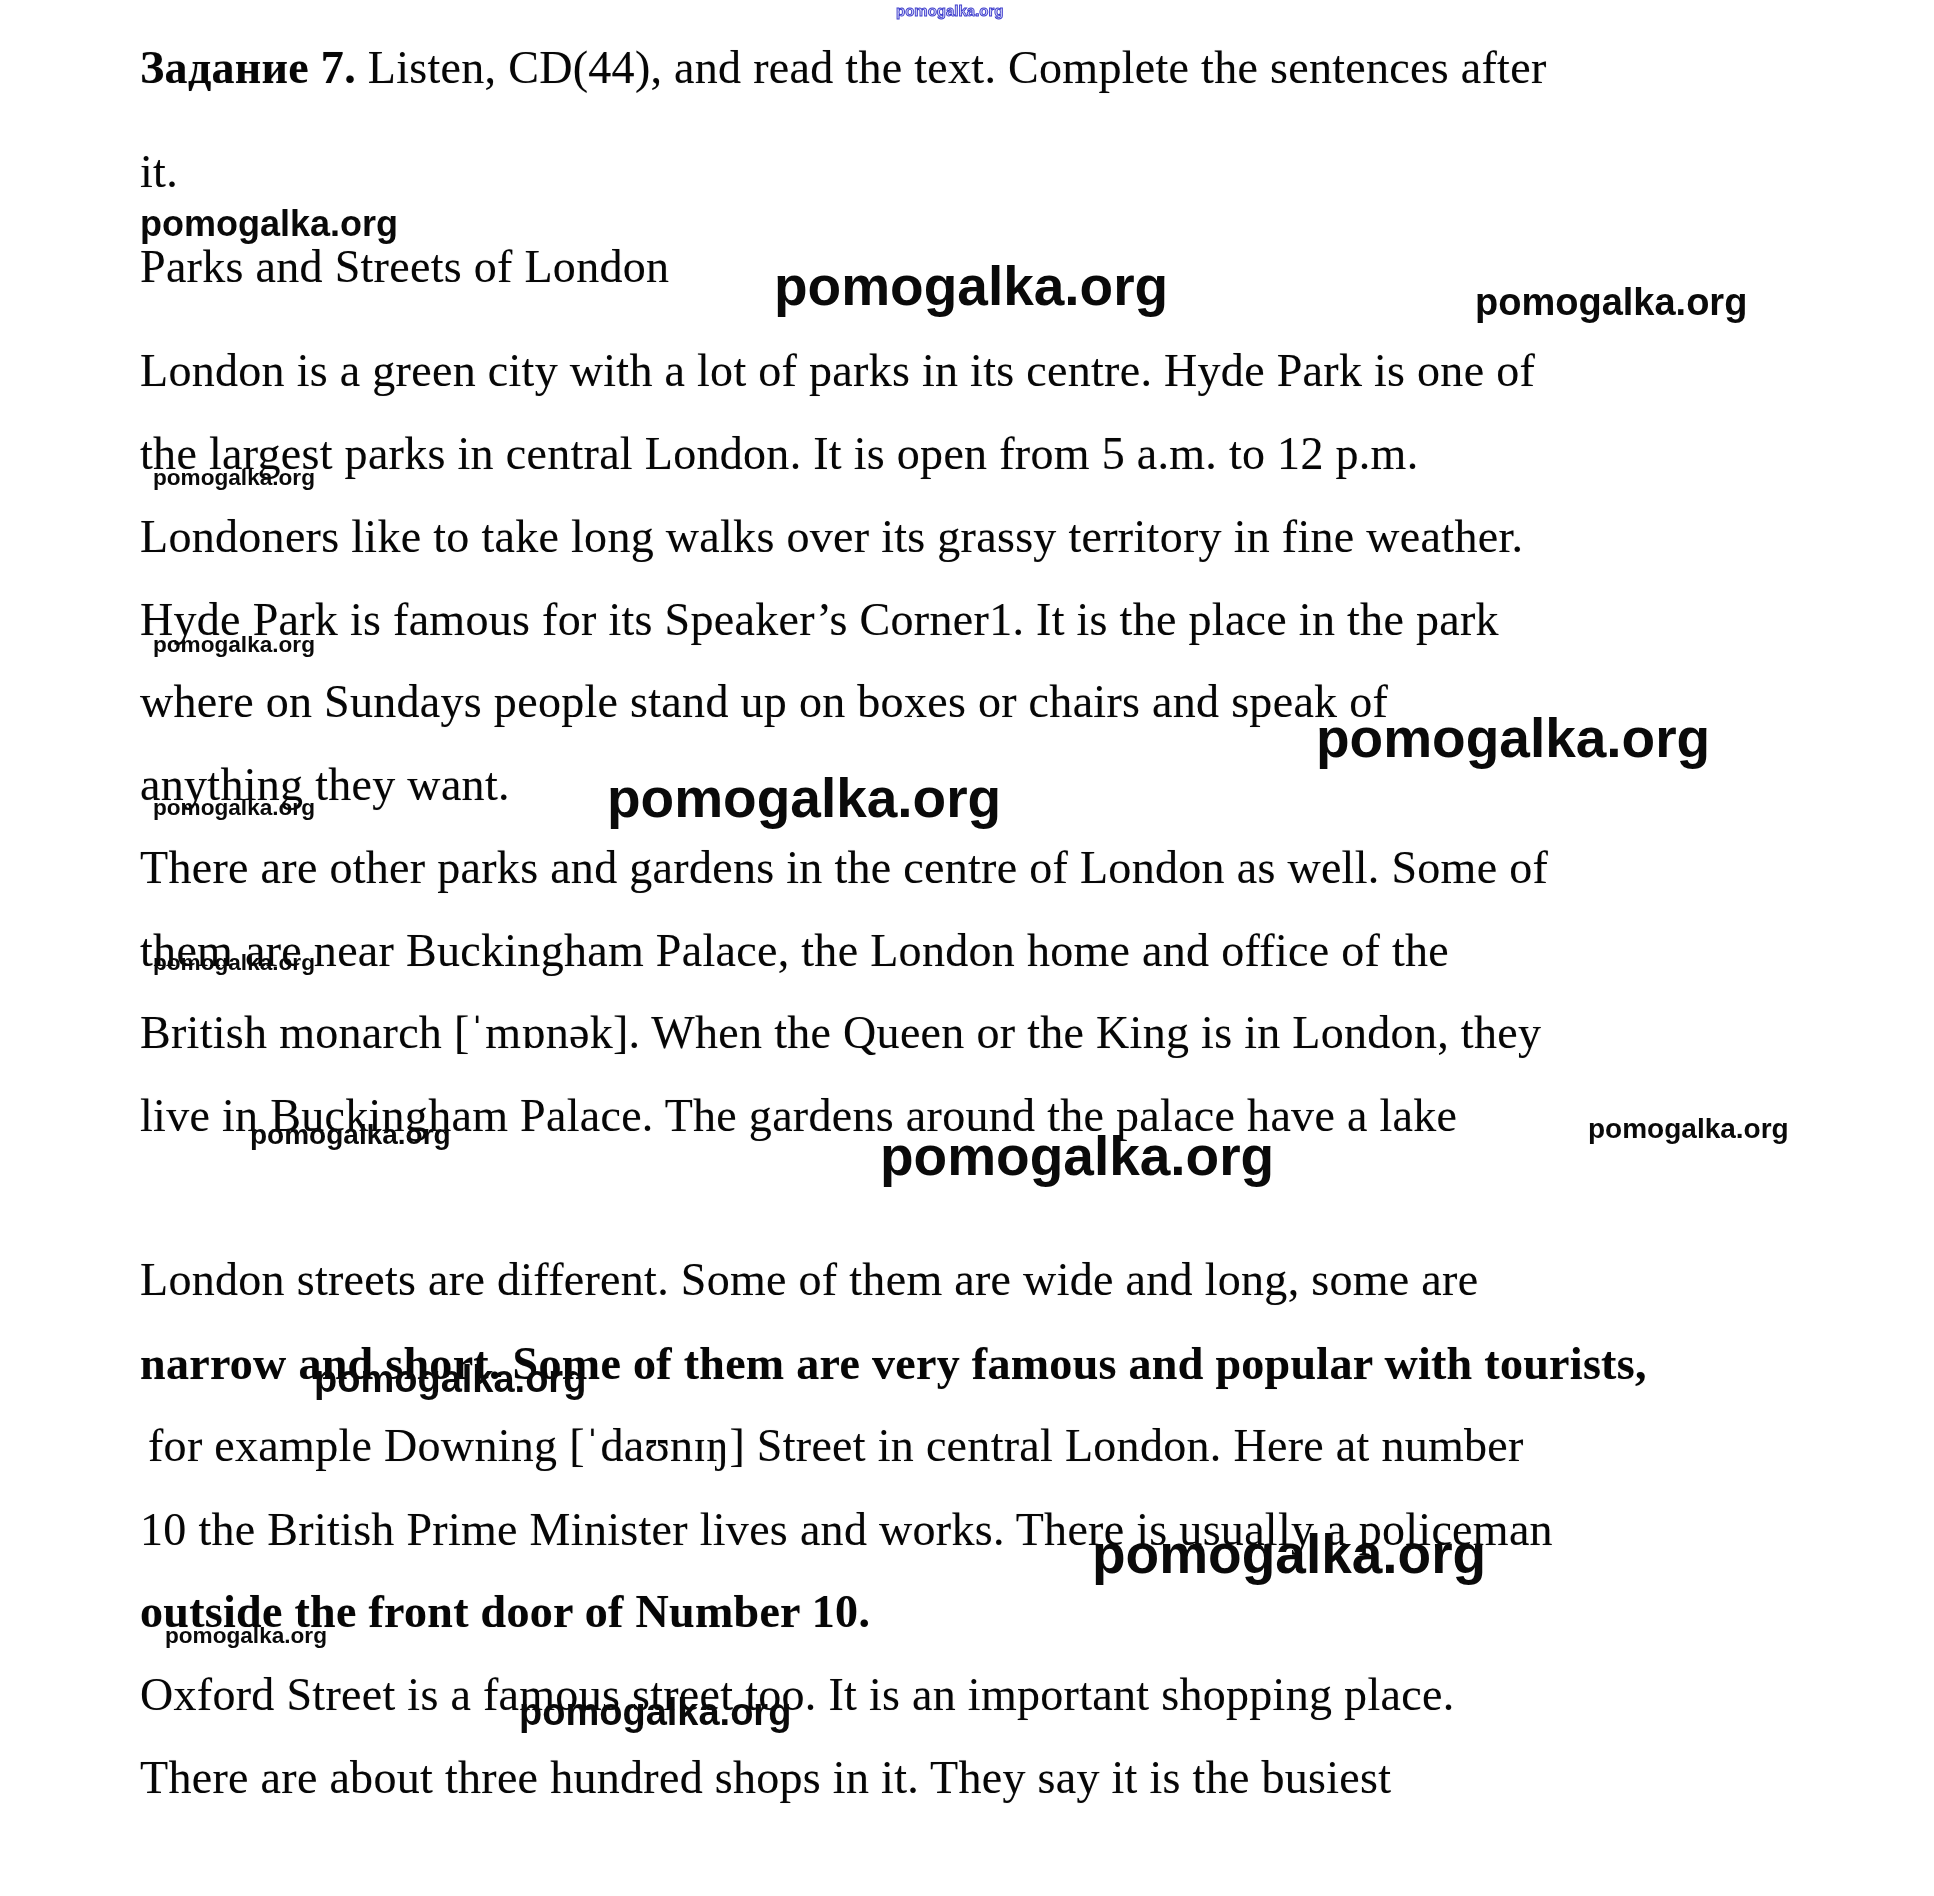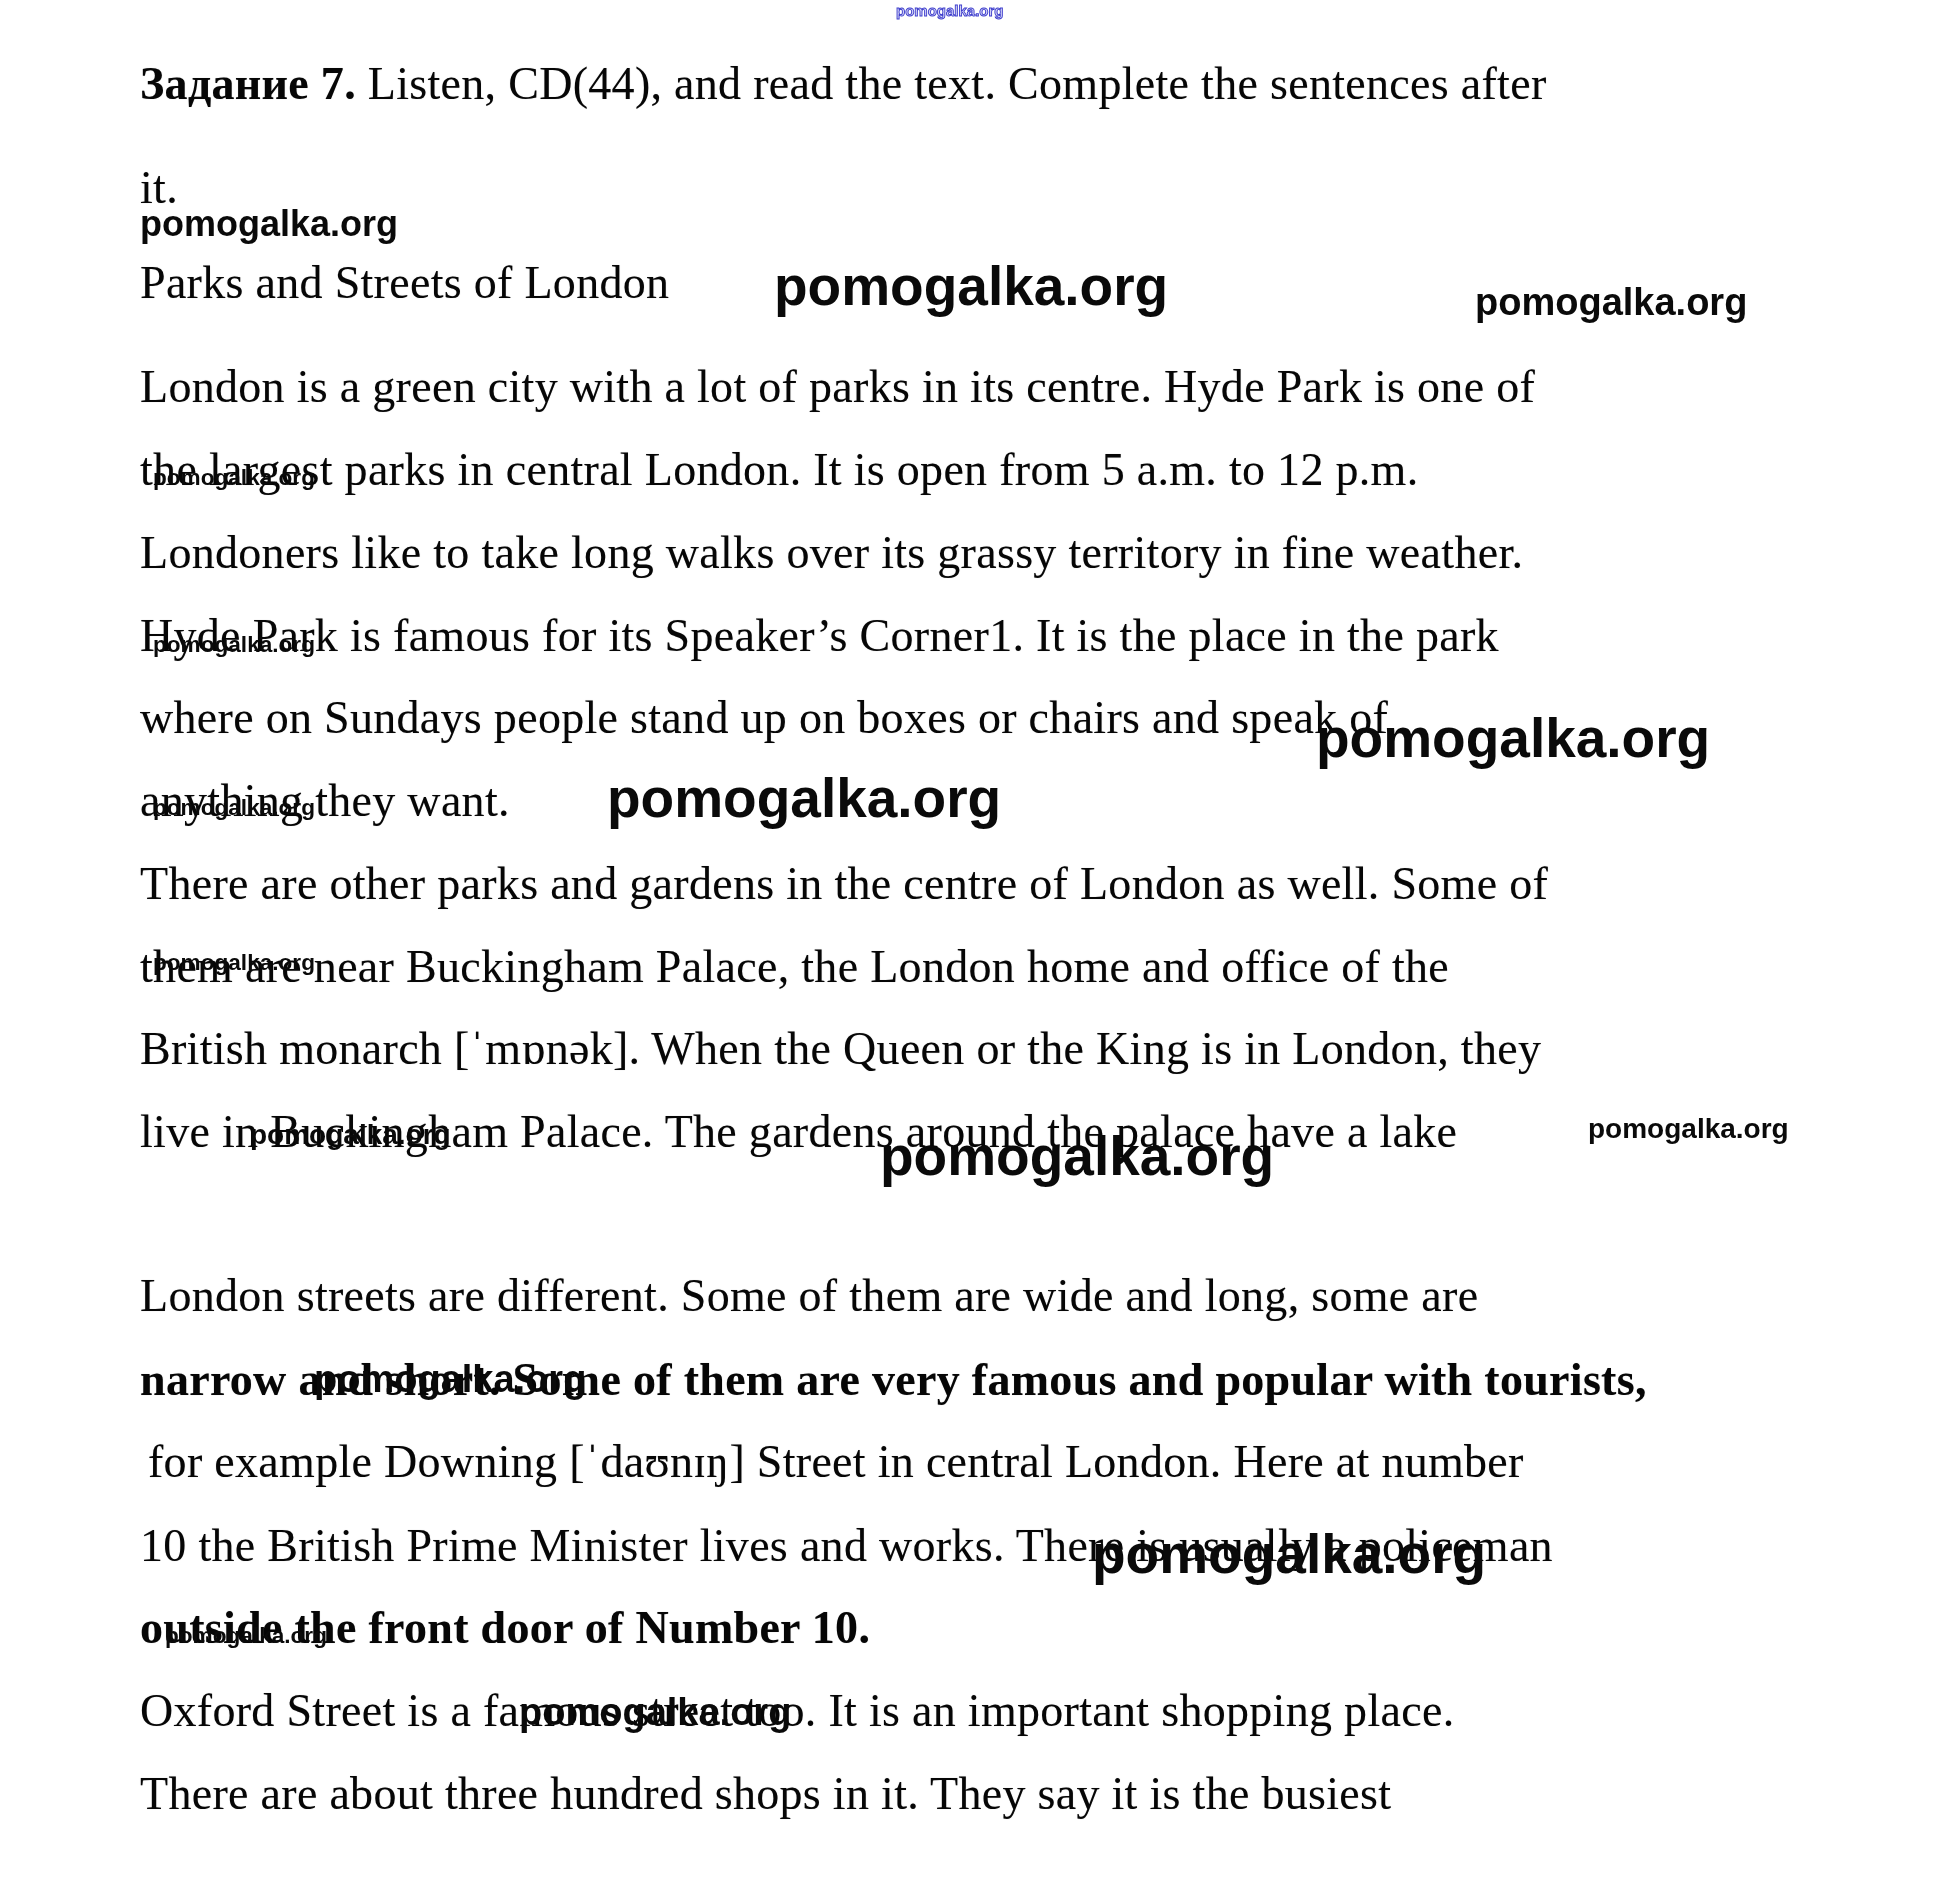--- a/index.html
+++ b/index.html
@@ -15,21 +15,20 @@
   }
   .tline{
     position:absolute;
     white-space:nowrap;
     font-family:"Liberation Serif", serif;
     font-size:46px;
     line-height:1.15;
     color:#060606;
     letter-spacing:0.3px;
     text-shadow:0 0 0.9px rgba(0,0,0,0.30);
-    margin-top:16px;
   }
   .task-bold{font-weight:700;}
   .wm{
     position:absolute;
     white-space:nowrap;
     font-family:"Liberation Sans", sans-serif;
     font-weight:700;
     color:#0a0a0a;
     letter-spacing:0;
   }

